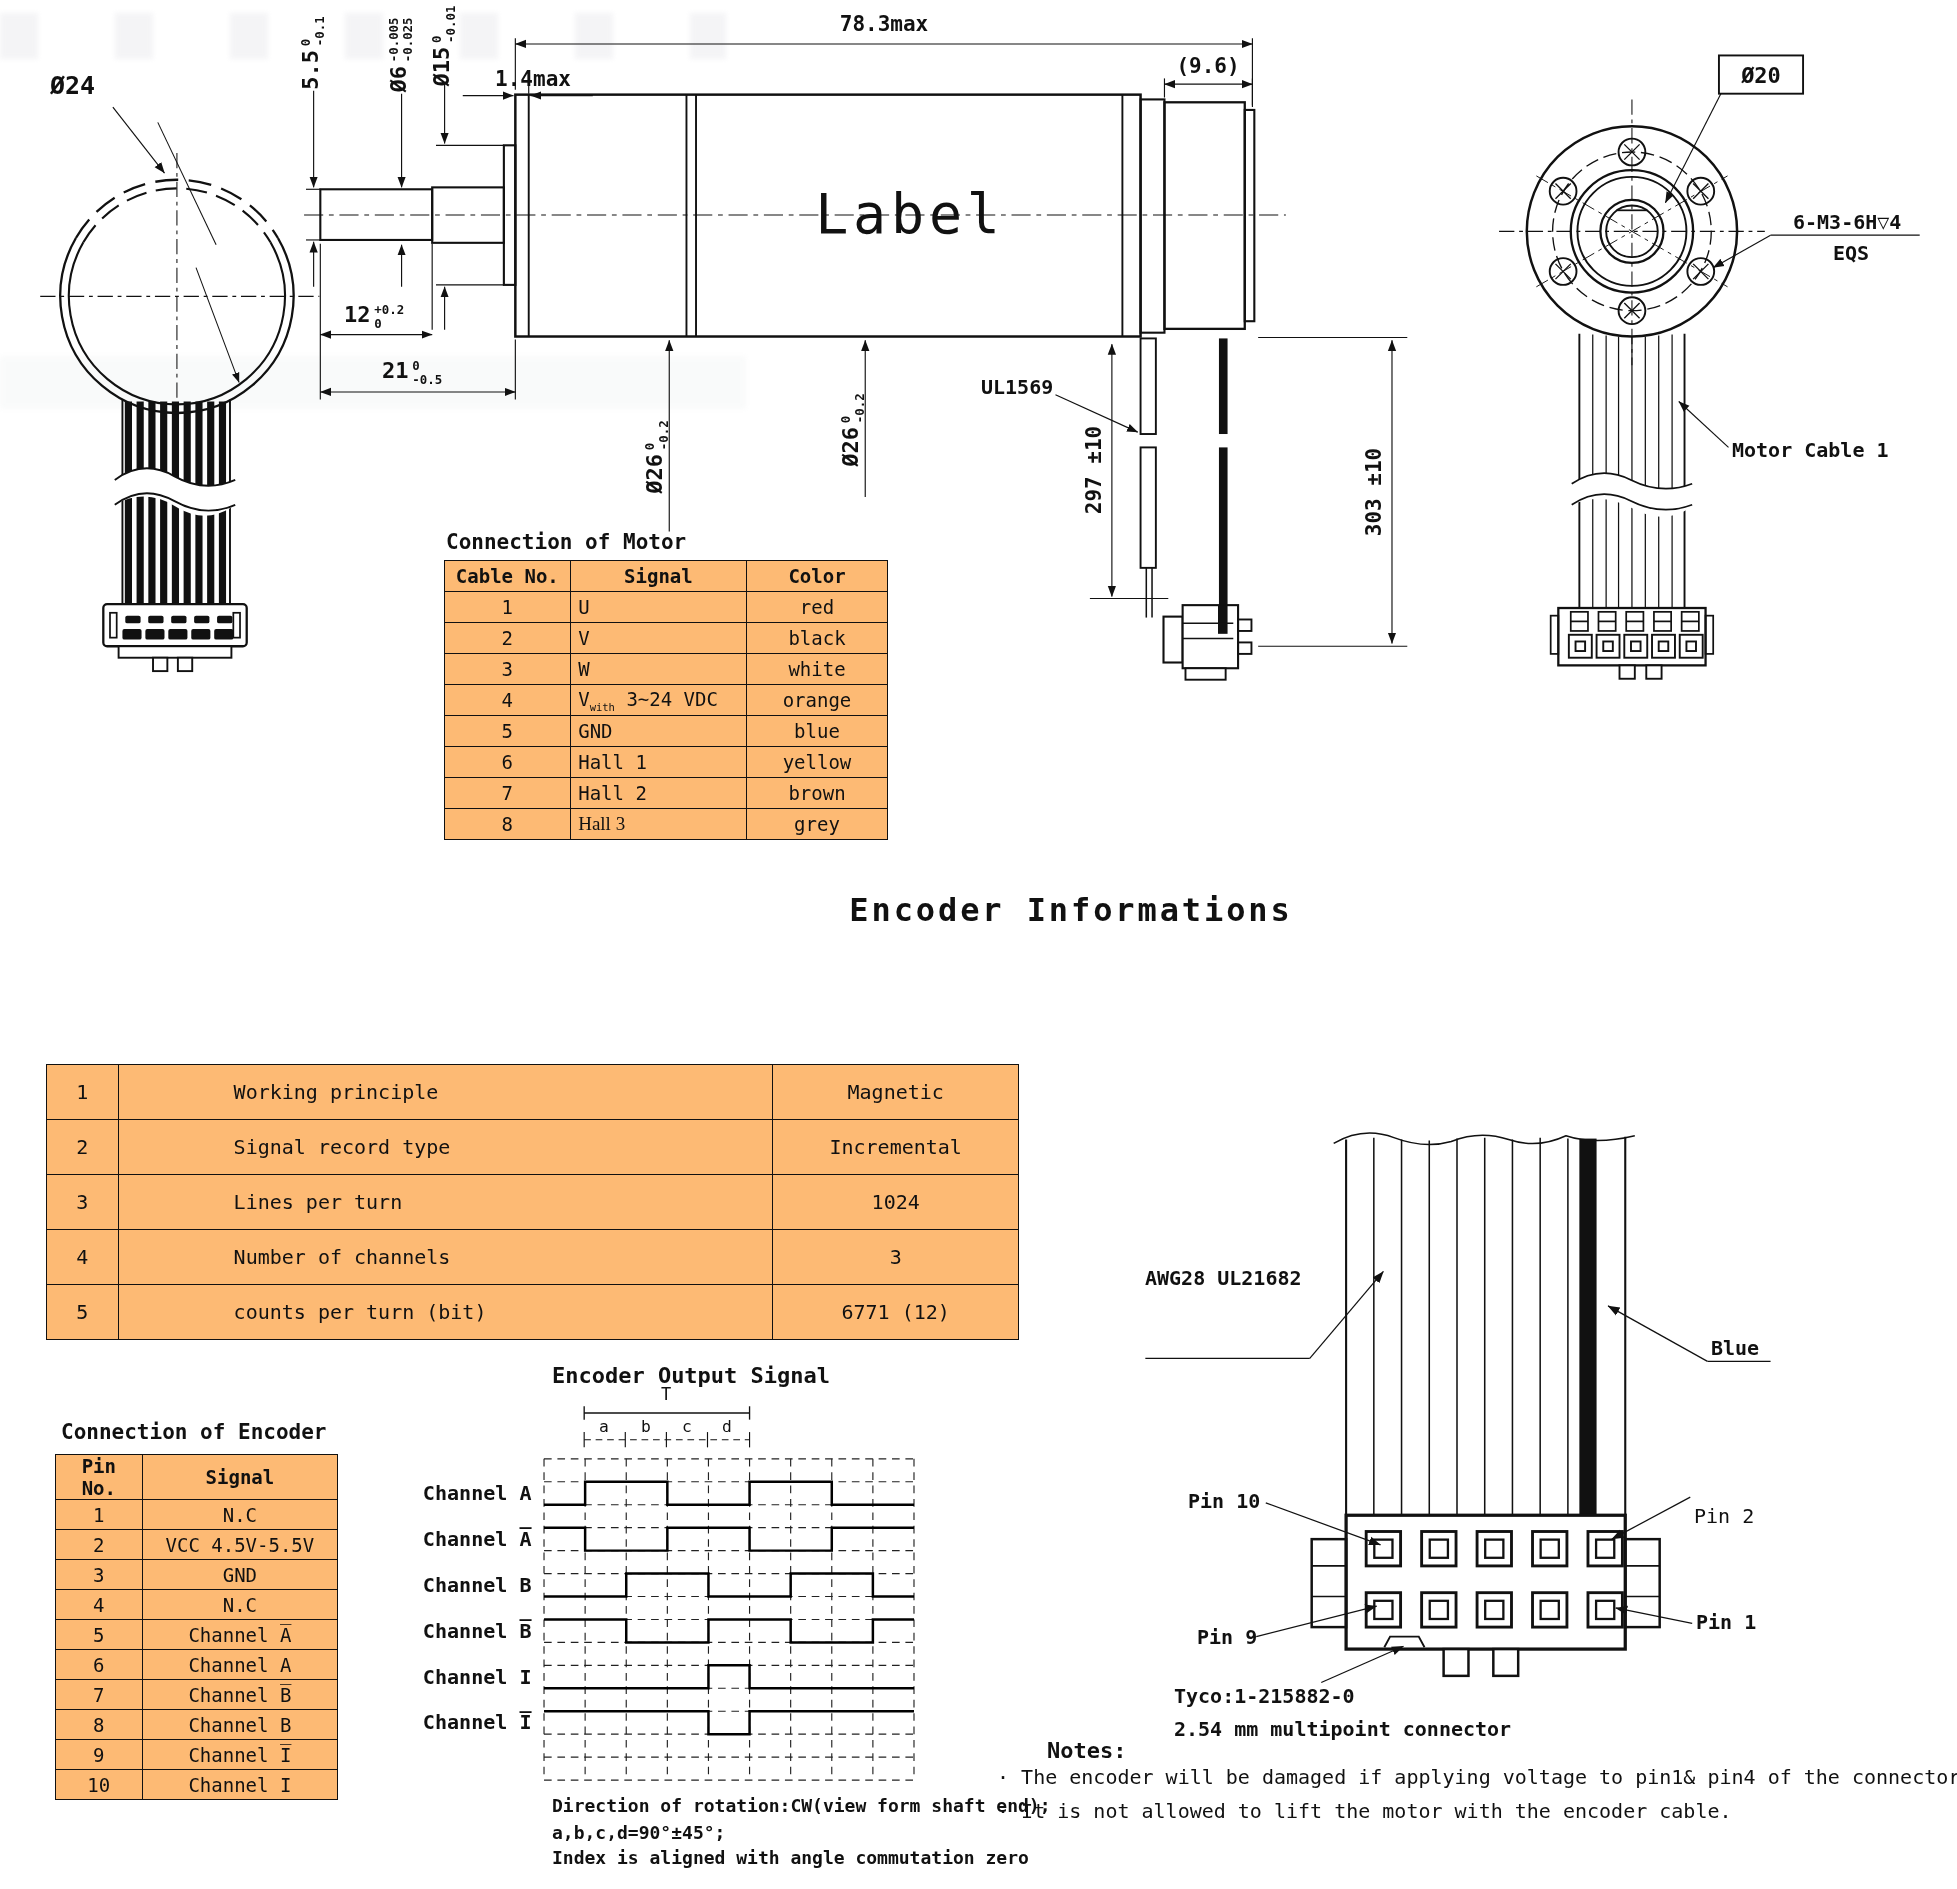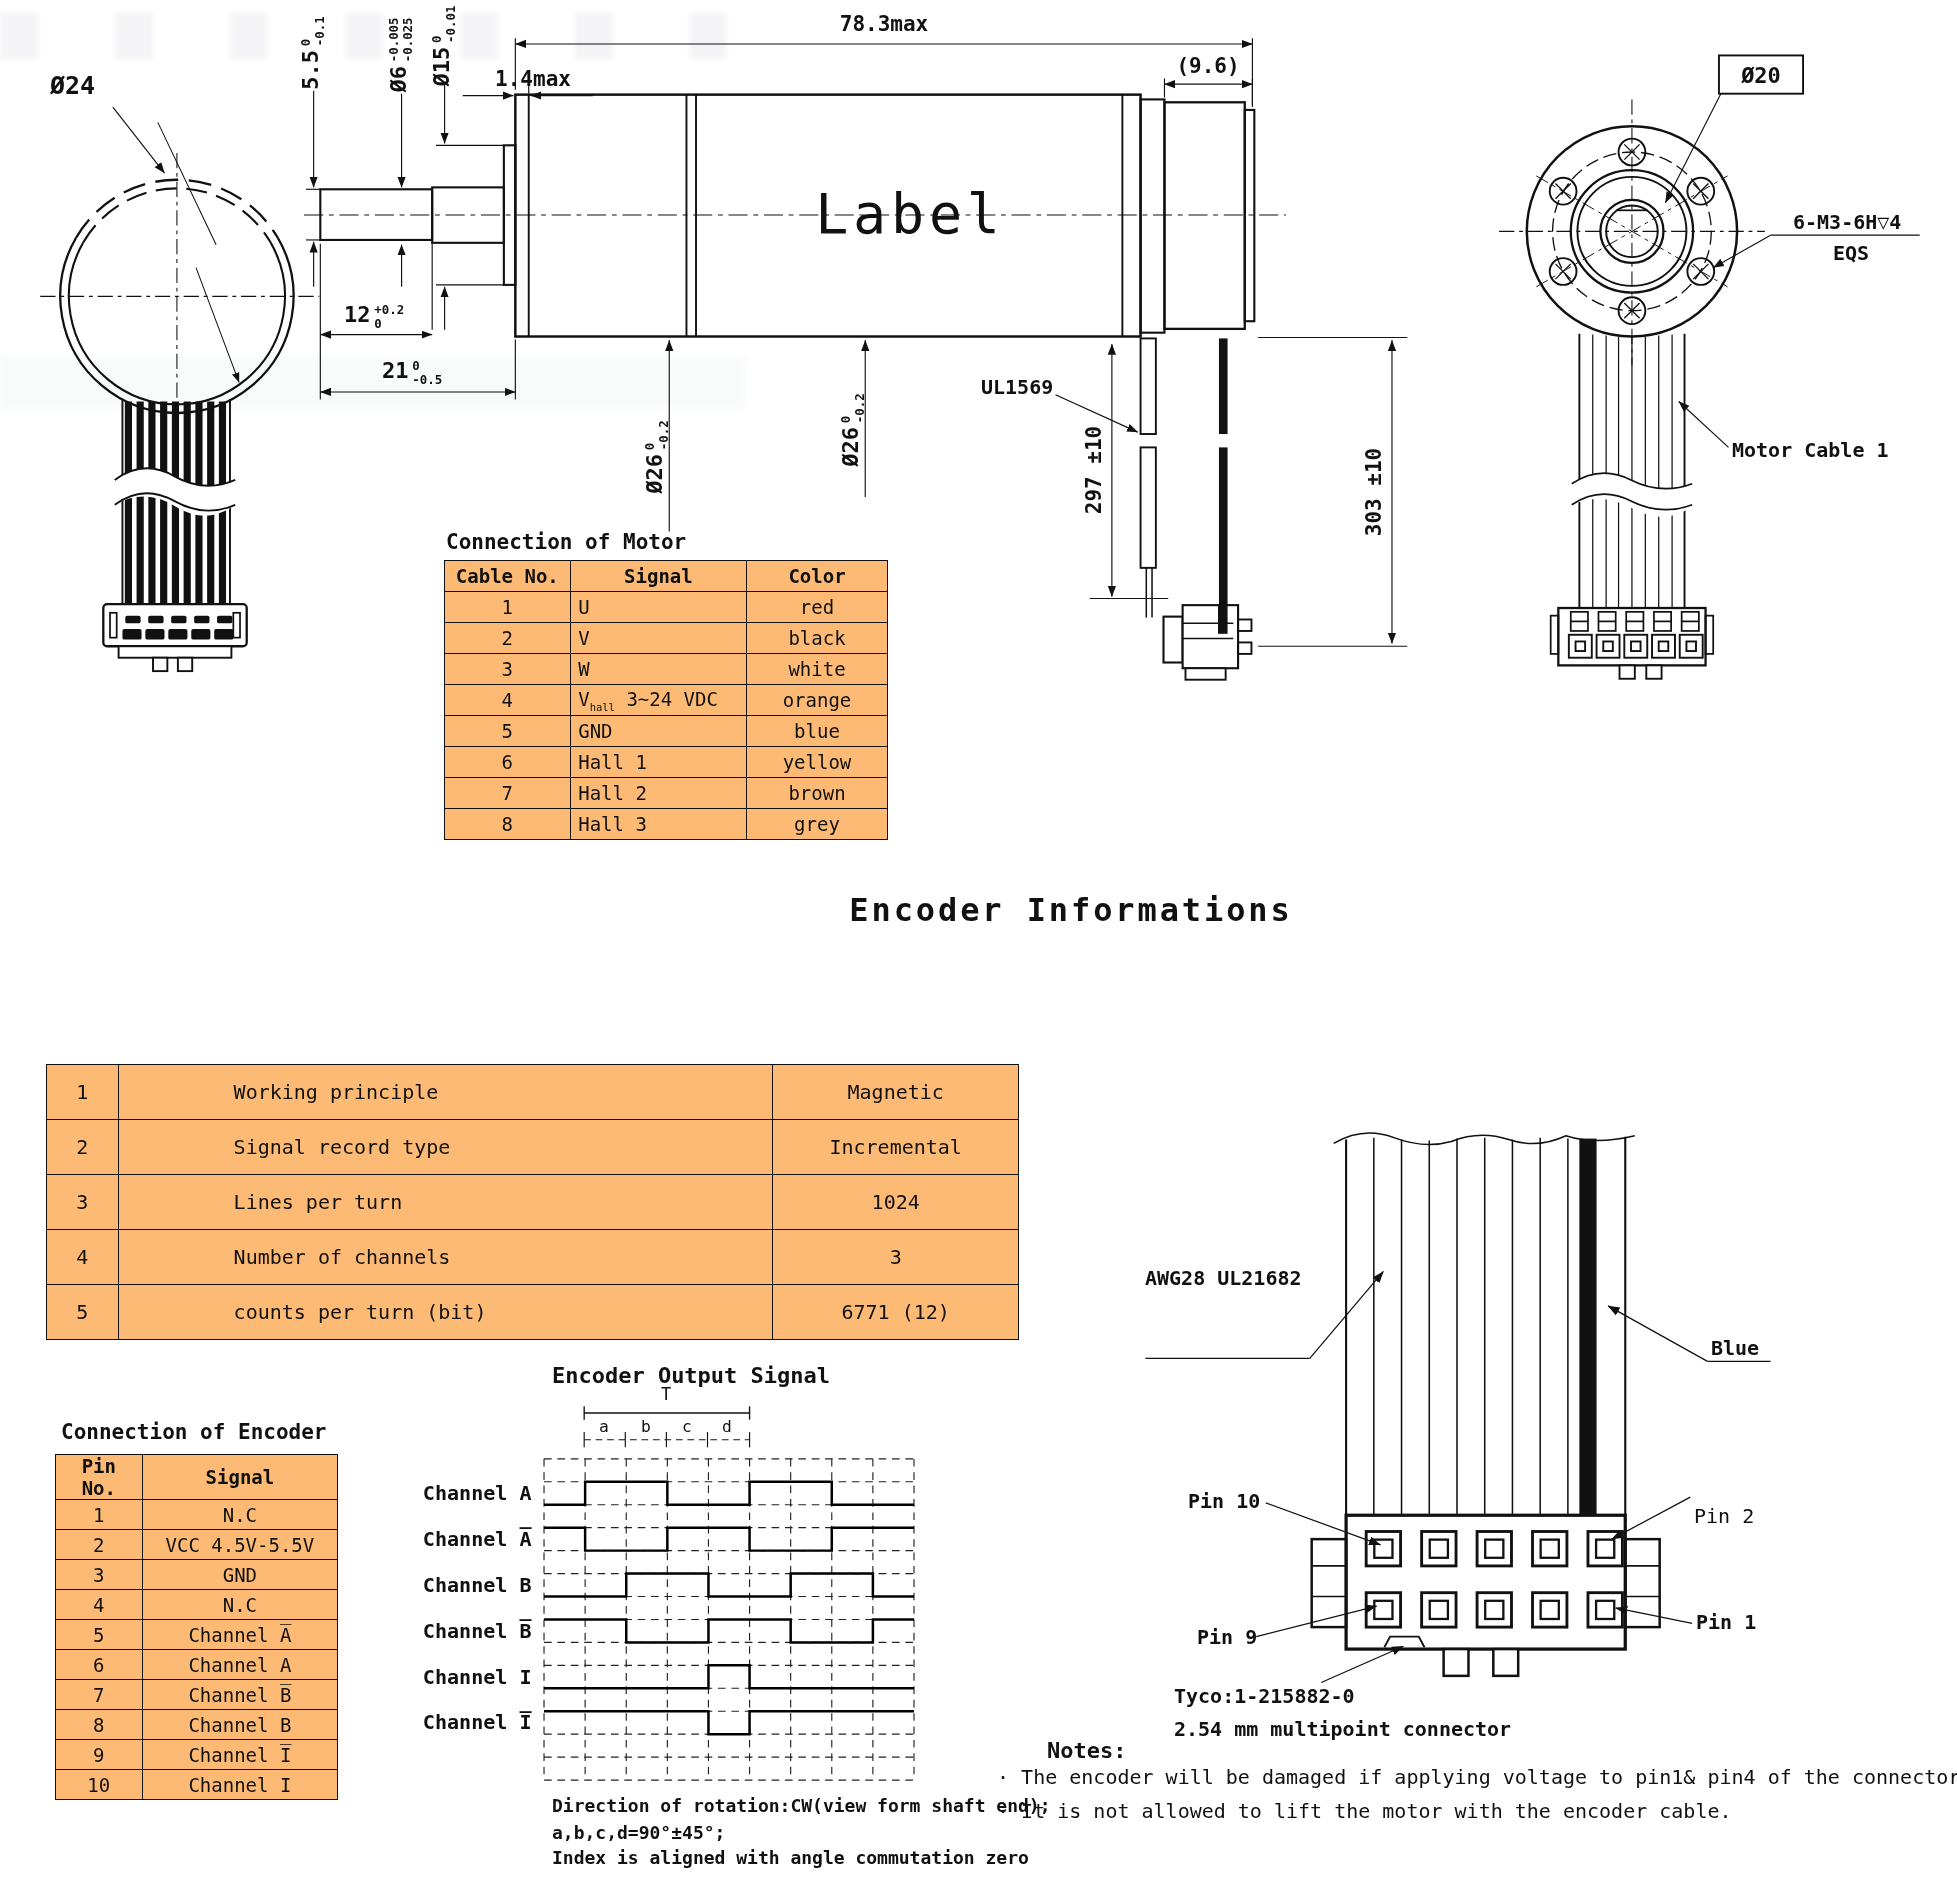--- a/index.html
+++ b/index.html
@@ -427,41 +427,41 @@
           <td style="padding-left:7.6px;">V</td>
           <td style="text-align:center;">black</td>
         </tr>
     <tr>
           <td style="text-align:center;height:30px;">3</td>
           <td style="padding-left:7.6px;">W</td>
           <td style="text-align:center;">white</td>
         </tr>
     <tr>
           <td style="text-align:center;height:30px;">4</td>
-          <td style="padding-left:7.6px;"><span>V</span><sub>hall</sub><span> 3~24 VDC</span></td>
+          <td style="padding-left:7.6px;"><span>V</span><sub>with</sub><span> 3~24 VDC</span></td>
           <td style="text-align:center;">orange</td>
         </tr>
     <tr>
           <td style="text-align:center;height:30px;">5</td>
           <td style="padding-left:7.6px;">GND</td>
           <td style="text-align:center;">blue</td>
         </tr>
     <tr>
           <td style="text-align:center;height:30px;">6</td>
           <td style="padding-left:7.6px;">Hall 1</td>
           <td style="text-align:center;">yellow</td>
         </tr>
     <tr>
           <td style="text-align:center;height:30px;">7</td>
           <td style="padding-left:7.6px;">Hall 2</td>
           <td style="text-align:center;">brown</td>
         </tr>
     <tr>
           <td style="text-align:center;height:30px;">8</td>
-          <td style="padding-left:7.6px;">Hall 3</td>
+          <td style="padding-left:7.6px;font-family:Liberation Serif, serif;">Hall 3</td>
           <td style="text-align:center;">grey</td>
         </tr>
   </tbody>
     </table>
 
   <div class="lbl heading c" style="left:1071px;top:891px;">Encoder Informations</div>
 
   <table style="left:46px;top:1064px;">
     <tbody>
     <tr>

